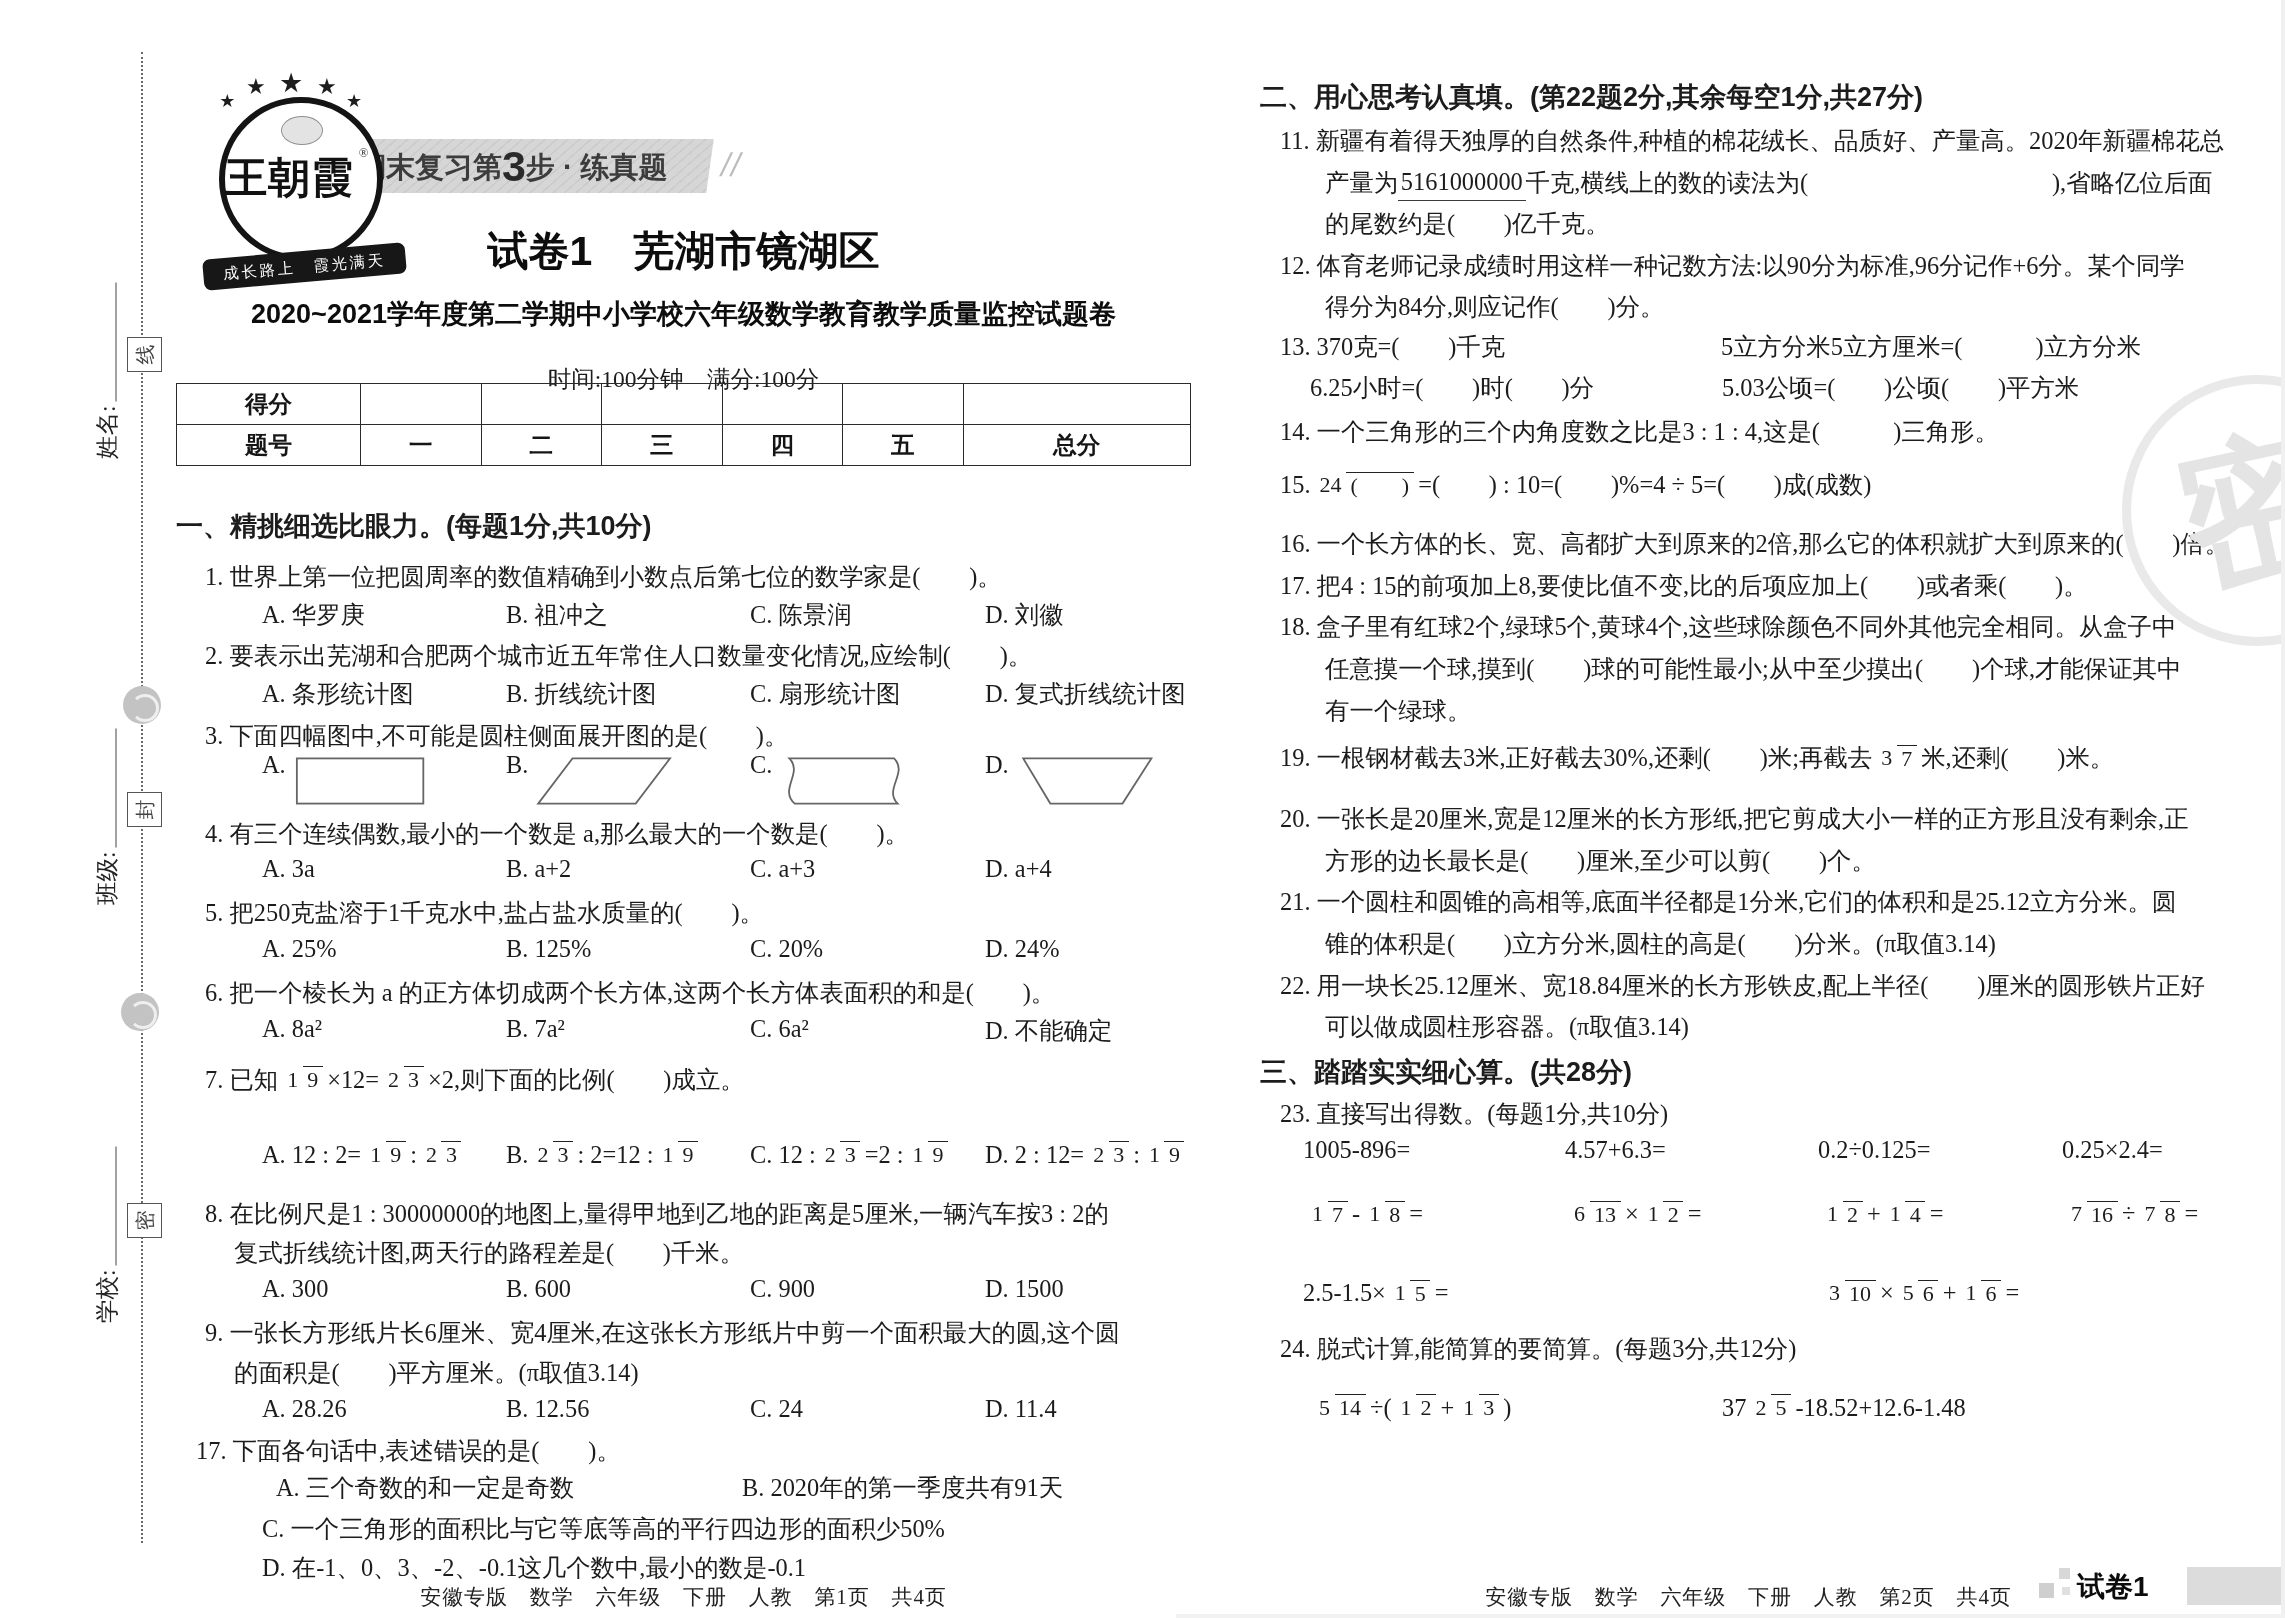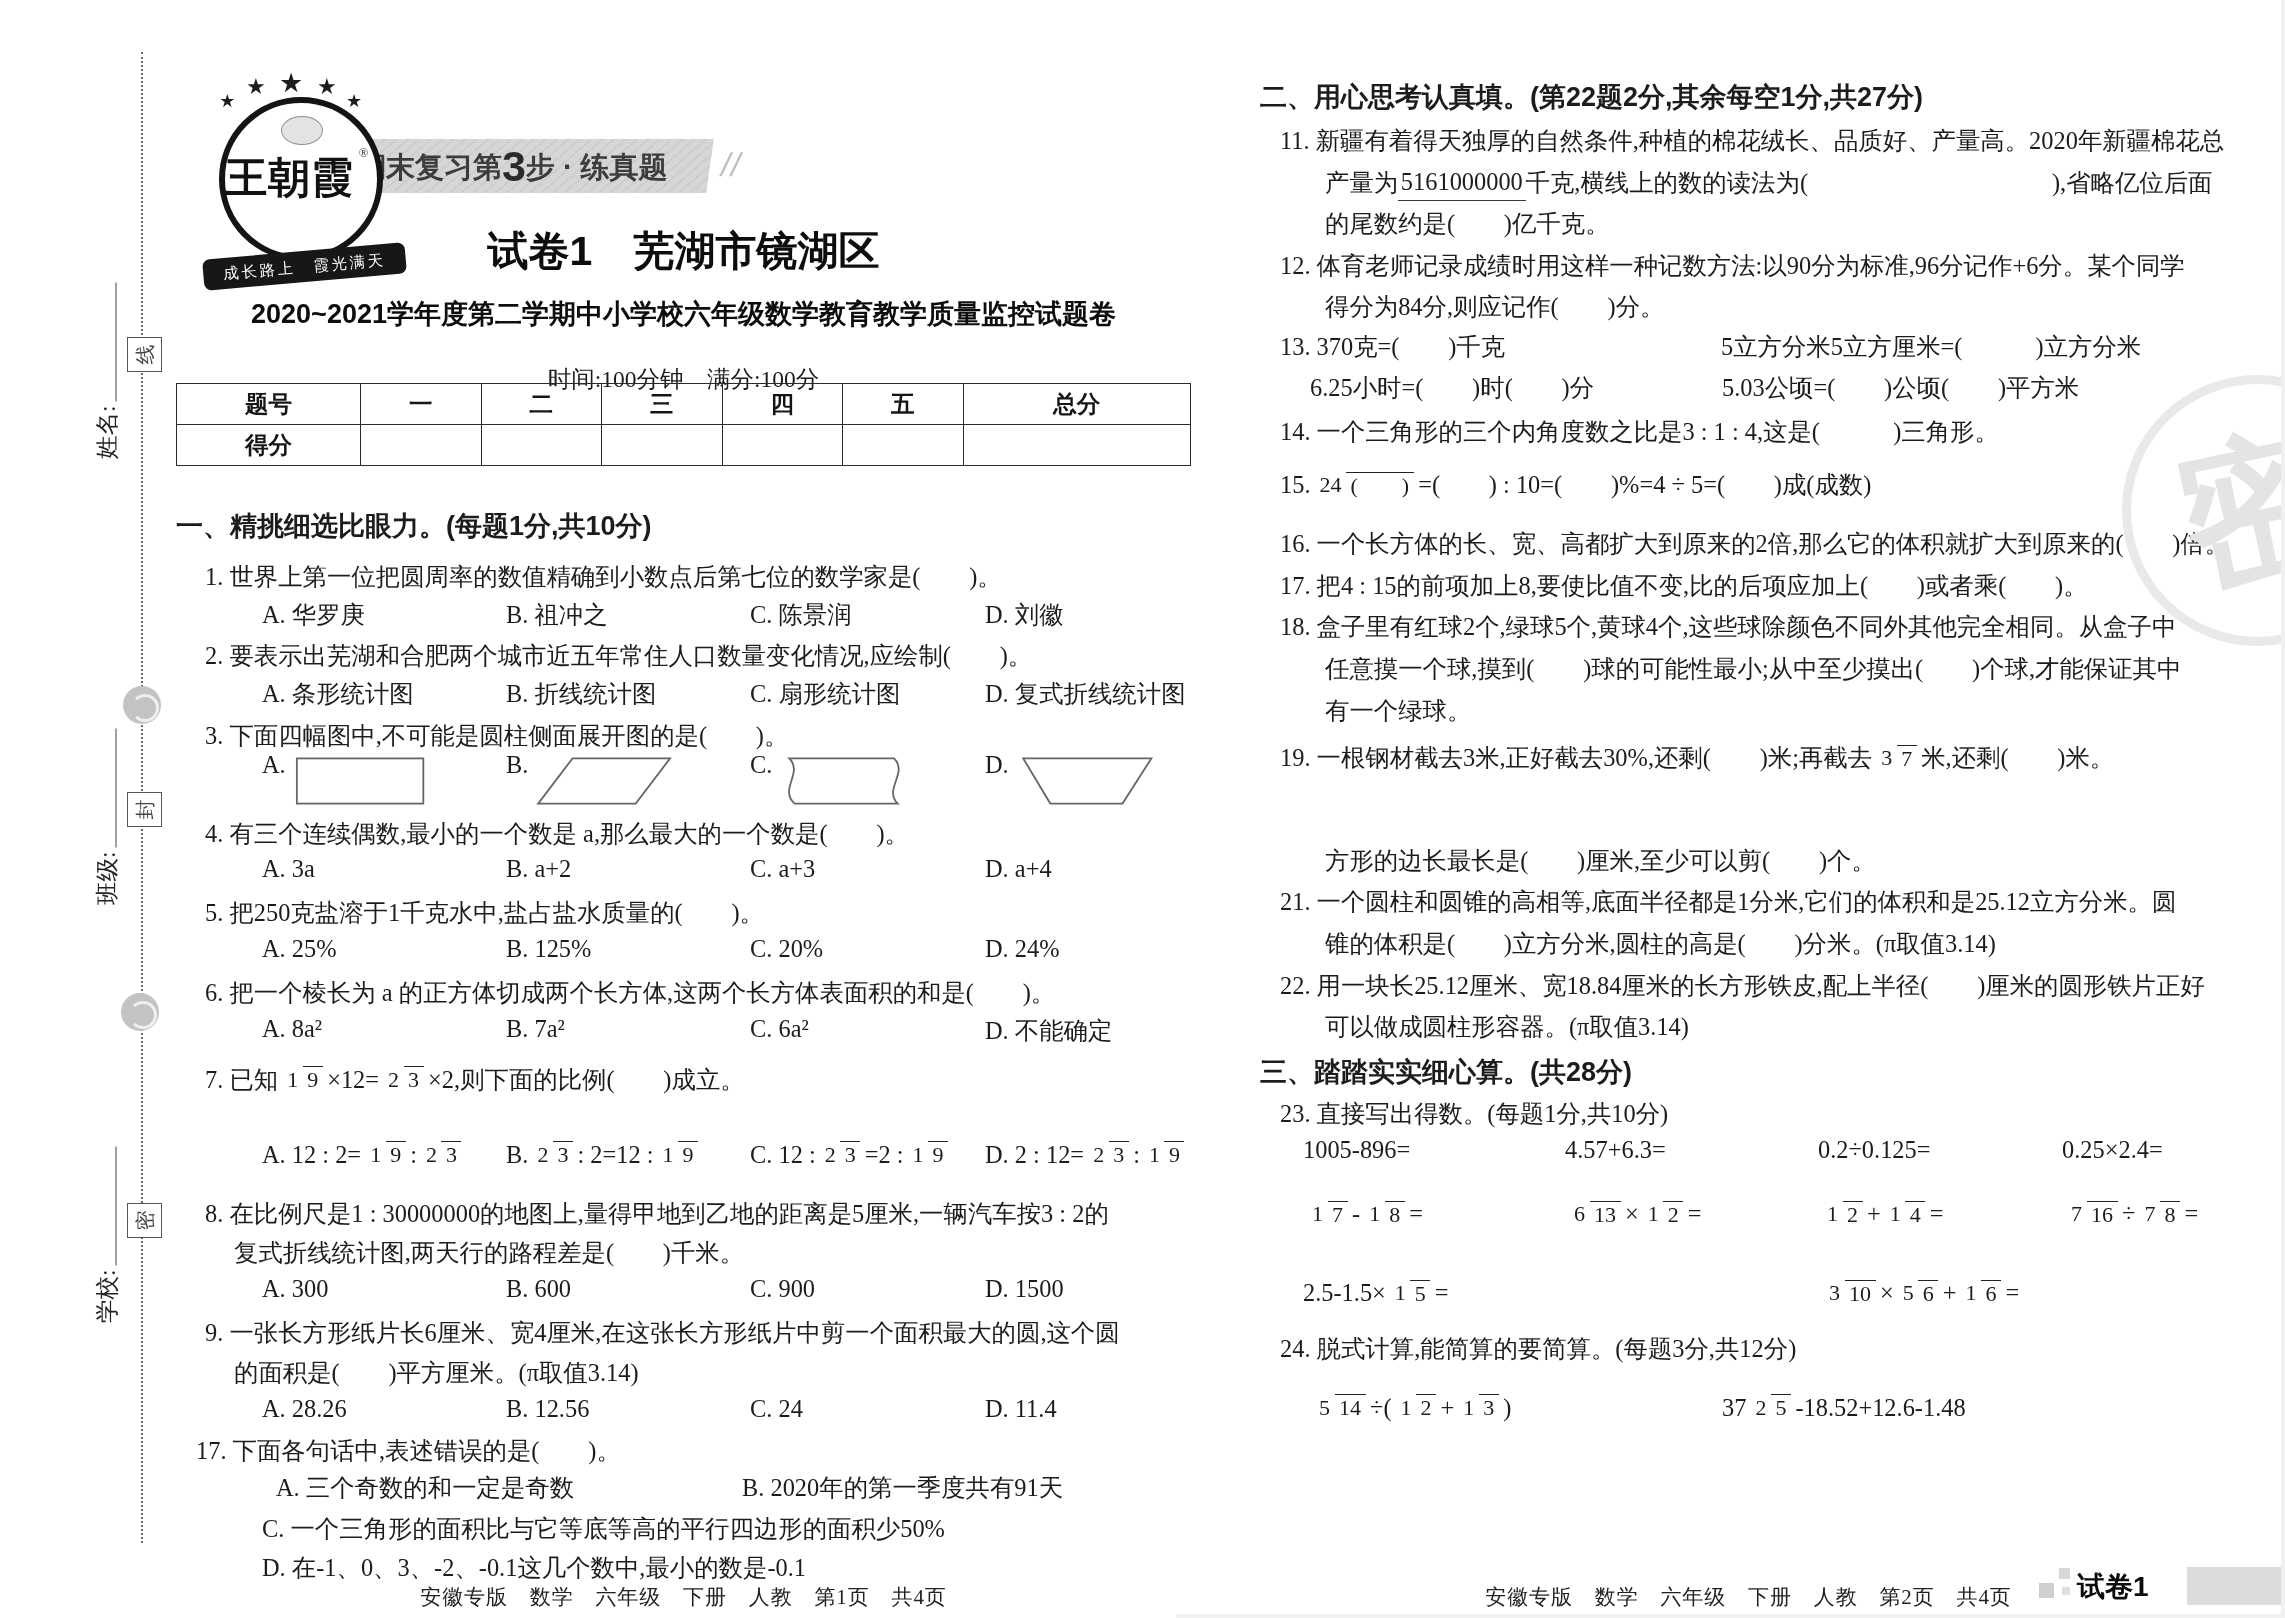--- a/index.html
+++ b/index.html
@@ -133,36 +133,36 @@
     <div class="ribbon">成长路上　霞光满天</div>
   </div>
 
   <div class="title hei">试卷1　芜湖市镜湖区</div>
   <div class="subtitle hei">2020~2021学年度第二学期中小学校六年级数学教育教学质量监控试题卷</div>
   <div class="exam-info">时间:100分钟　满分:100分</div>
 
   <table class="score-table">
     <tbody>
         <tr>
+      <td>得分</td>
+      <td></td>
+      <td></td>
+      <td></td>
+      <td></td>
+      <td></td>
+      <td></td>
+    </tr>
+    <tr>
       <td class="c0">题号</td>
       <td>一</td>
       <td>二</td>
       <td>三</td>
       <td>四</td>
       <td>五</td>
       <td>总分</td>
-    </tr>
-    <tr>
-      <td>得分</td>
-      <td></td>
-      <td></td>
-      <td></td>
-      <td></td>
-      <td></td>
-      <td></td>
     </tr>
   </tbody>
     </table>
 
   <div class="ln sec hei" style="left:0;top:445px">一、精挑细选比眼力。(每题1分,共10分)</div>
 
   <div class="ln" style="left:29px;top:496px">1. 世界上第一位把圆周率的数值精确到小数点后第七位的数学家是(　　)。</div>
   <div class="opts" style="top:536px">
     <span>A. 华罗庚</span>
     <span>B. 祖冲之</span>
@@ -329,20 +329,21 @@
 
   <div class="ln" style="left:20px;top:546px">18. 盒子里有红球2个,绿球5个,黄球4个,这些球除颜色不同外其他完全相同。从盒子中</div>
   <div class="ln" style="left:65px;top:588px">任意摸一个球,摸到(　　)球的可能性最小;从中至少摸出(　　)个球,才能保证其中</div>
   <div class="ln" style="left:65px;top:630px">有一个绿球。</div>
 
   <div class="ln rich" style="left:20px;top:659px;height:72px">19. 一根钢材截去3米,正好截去30%,还剩(　　)米;再截去<span class="frac">
         <span class="num">3</span>
         <span class="den">7</span>
       </span>米,还剩(　　)米。</div>
 
+  <div class="ln" style="left:20px;top:738px">20. 一张长是20厘米,宽是12厘米的长方形纸,把它剪成大小一样的正方形且没有剩余,正</div>
   <div class="ln" style="left:65px;top:780px">方形的边长最长是(　　)厘米,至少可以剪(　　)个。</div>
 
   <div class="ln" style="left:20px;top:821px">21. 一个圆柱和圆锥的高相等,底面半径都是1分米,它们的体积和是25.12立方分米。圆</div>
   <div class="ln" style="left:65px;top:863px">锥的体积是(　　)立方分米,圆柱的高是(　　)分米。(π取值3.14)</div>
 
   <div class="ln" style="left:20px;top:905px">22. 用一块长25.12厘米、宽18.84厘米的长方形铁皮,配上半径(　　)厘米的圆形铁片正好</div>
   <div class="ln" style="left:65px;top:946px">可以做成圆柱形容器。(π取值3.14)</div>
 
   <div class="ln sec hei" style="left:0;top:991px">三、踏踏实实细心算。(共28分)</div>
 

